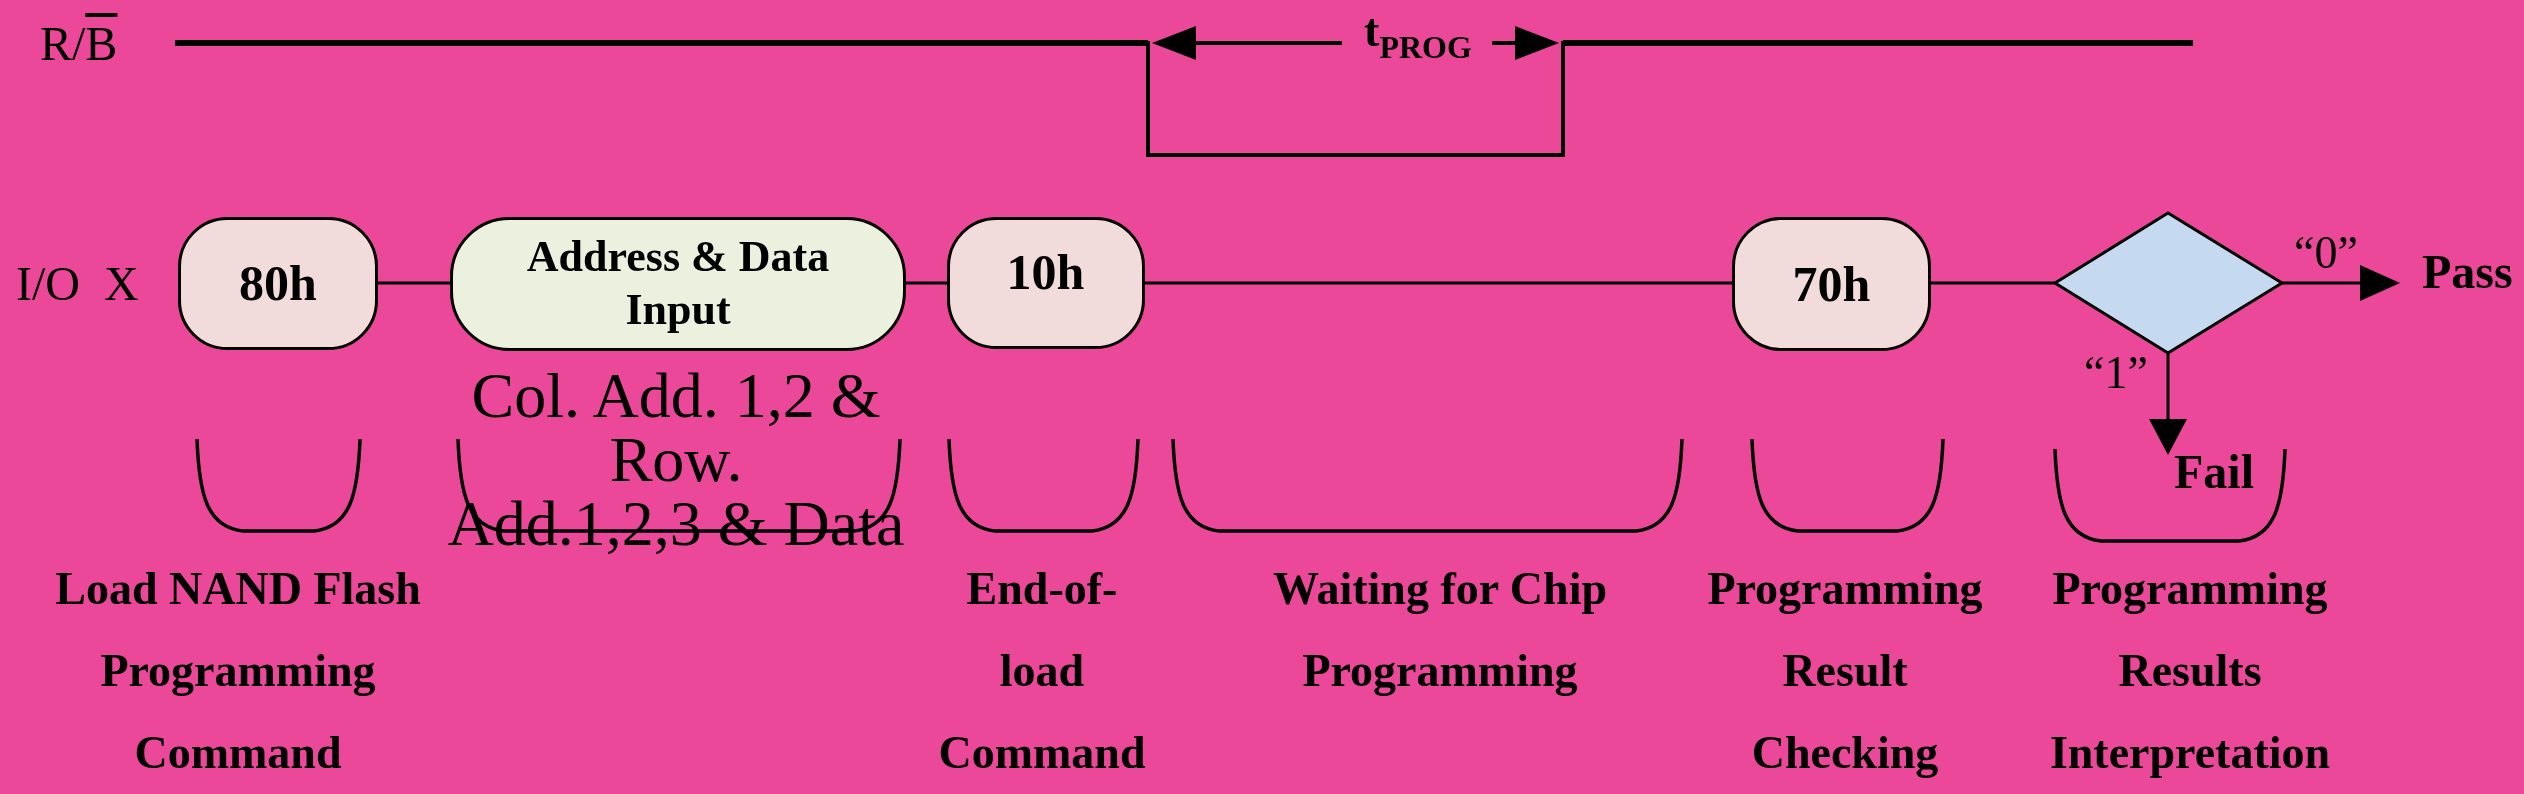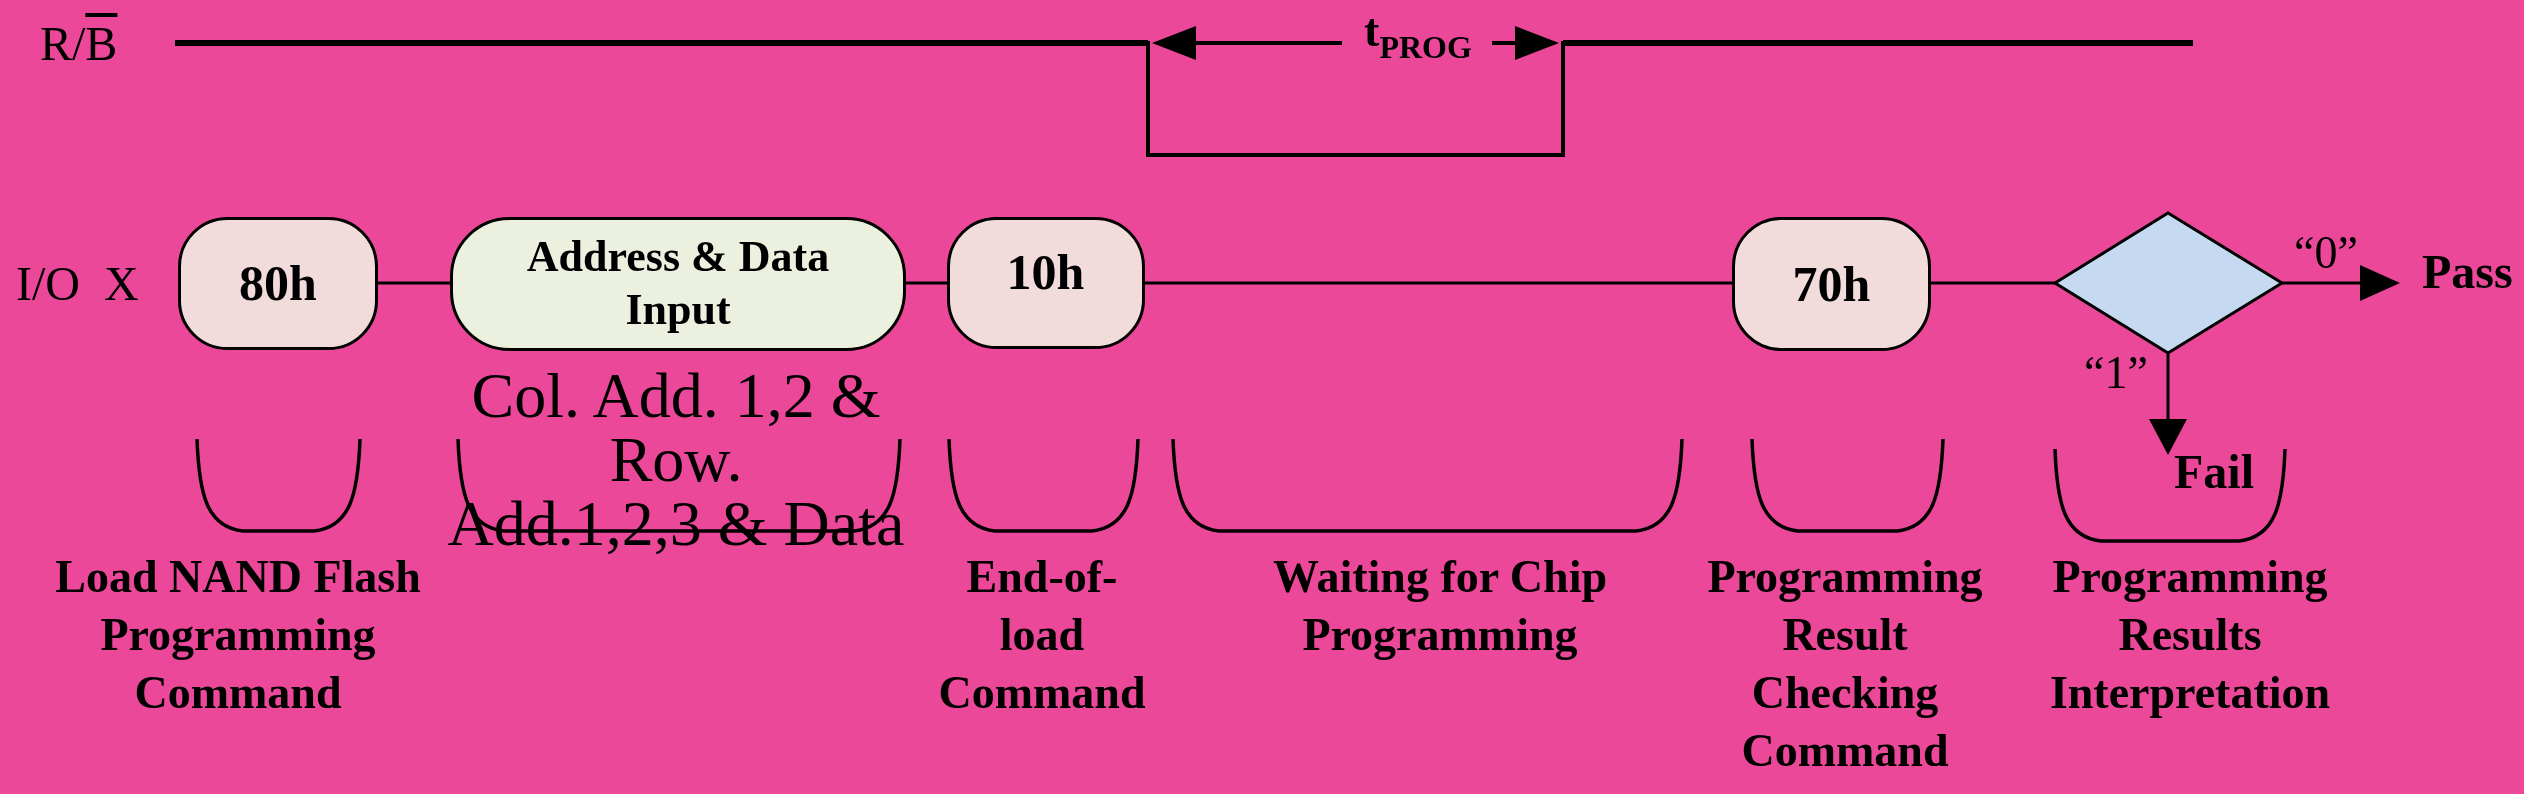--- a/index.html
+++ b/index.html
@@ -18,21 +18,21 @@
   .ov{text-decoration:overline;}
   .node-text{
     position:absolute;display:flex;align-items:center;justify-content:center;
     text-align:center;font-weight:bold;white-space:pre-line;
   }
   .cmd-text{font-size:50px;}
   .addr-text{font-size:44px;line-height:1.2;font-family:Liberation Serif, serif;}
   .diamond-text{font-size:46px;}
   .caption{
     position:absolute;top:548px;text-align:center;font-weight:bold;
-    font-size:46px;line-height:58px;white-space:pre-line;
+    font-size:46px;line-height:82px;white-space:pre-line;
   }
   .note{
     position:absolute;text-align:center;font-weight:normal;
     font-size:64px;line-height:64px;white-space:pre-line;
   }
   .quote-lbl{position:absolute;text-align:center;font-size:46px;font-weight:normal;}
   .result-lbl{position:absolute;font-size:48px;font-weight:bold;text-align:center;}
   .tprog{
     position:absolute;left:1338px;top:4px;width:160px;text-align:center;
     font-weight:bold;white-space:nowrap;

